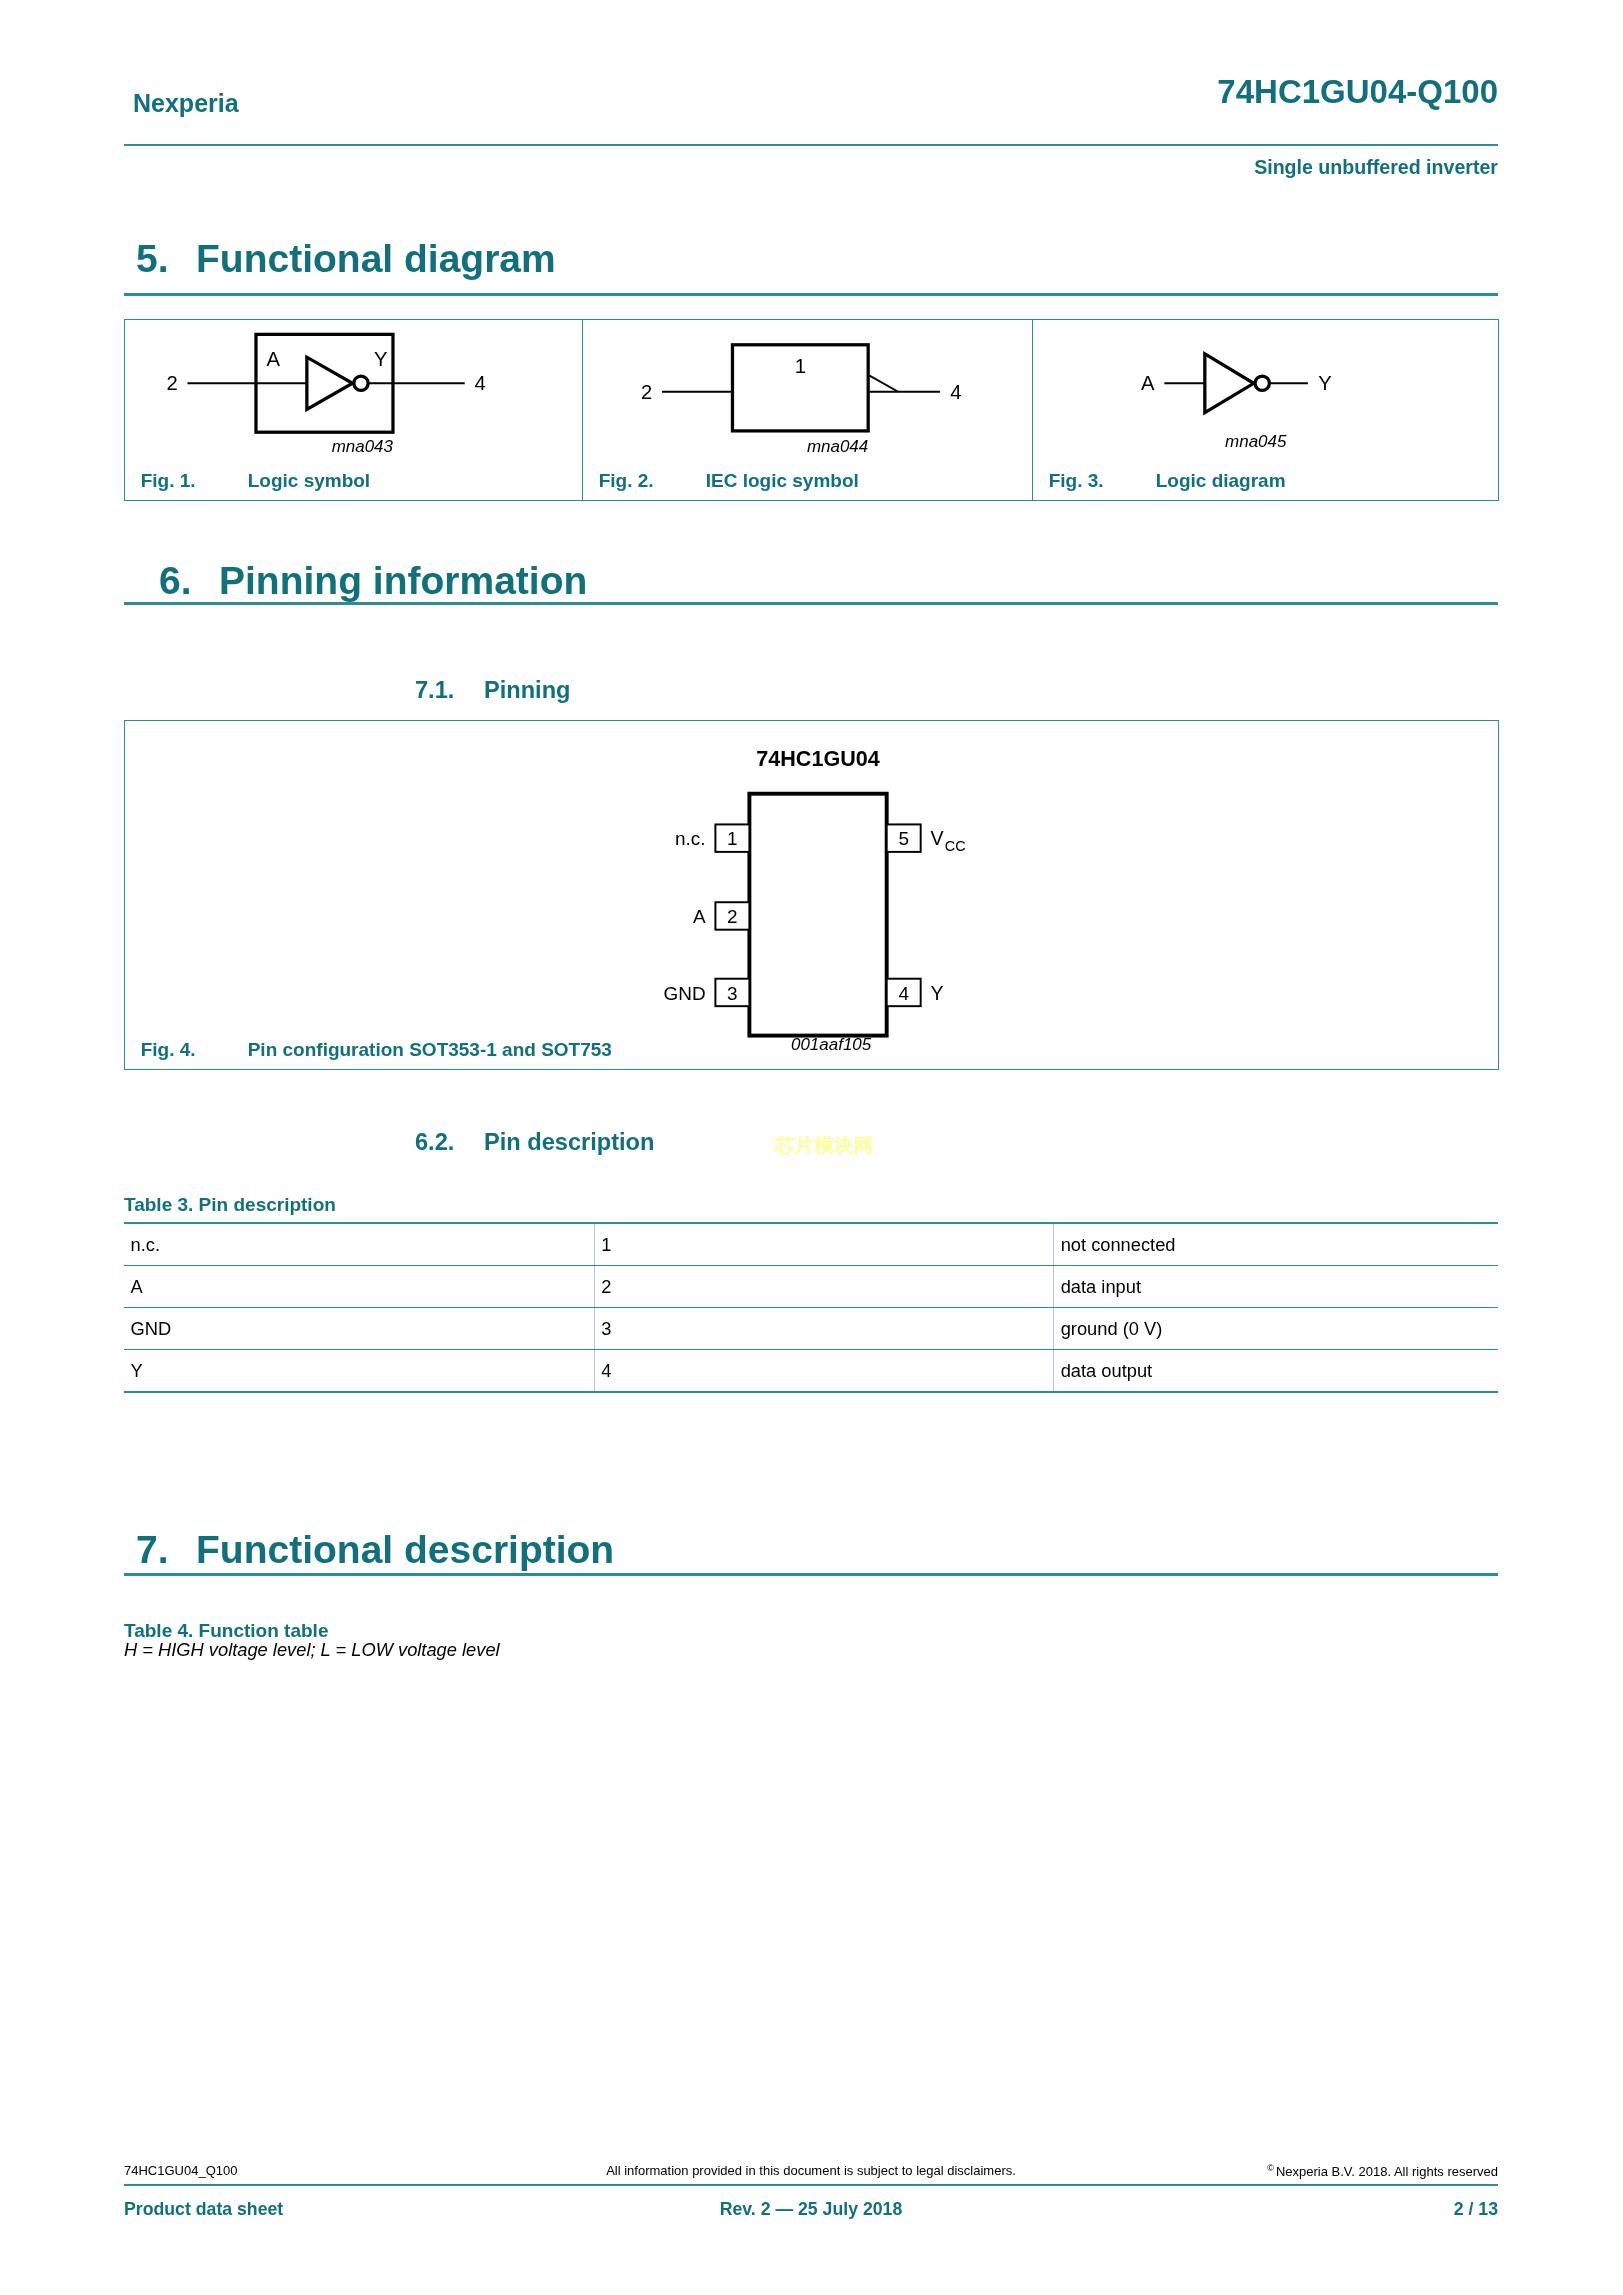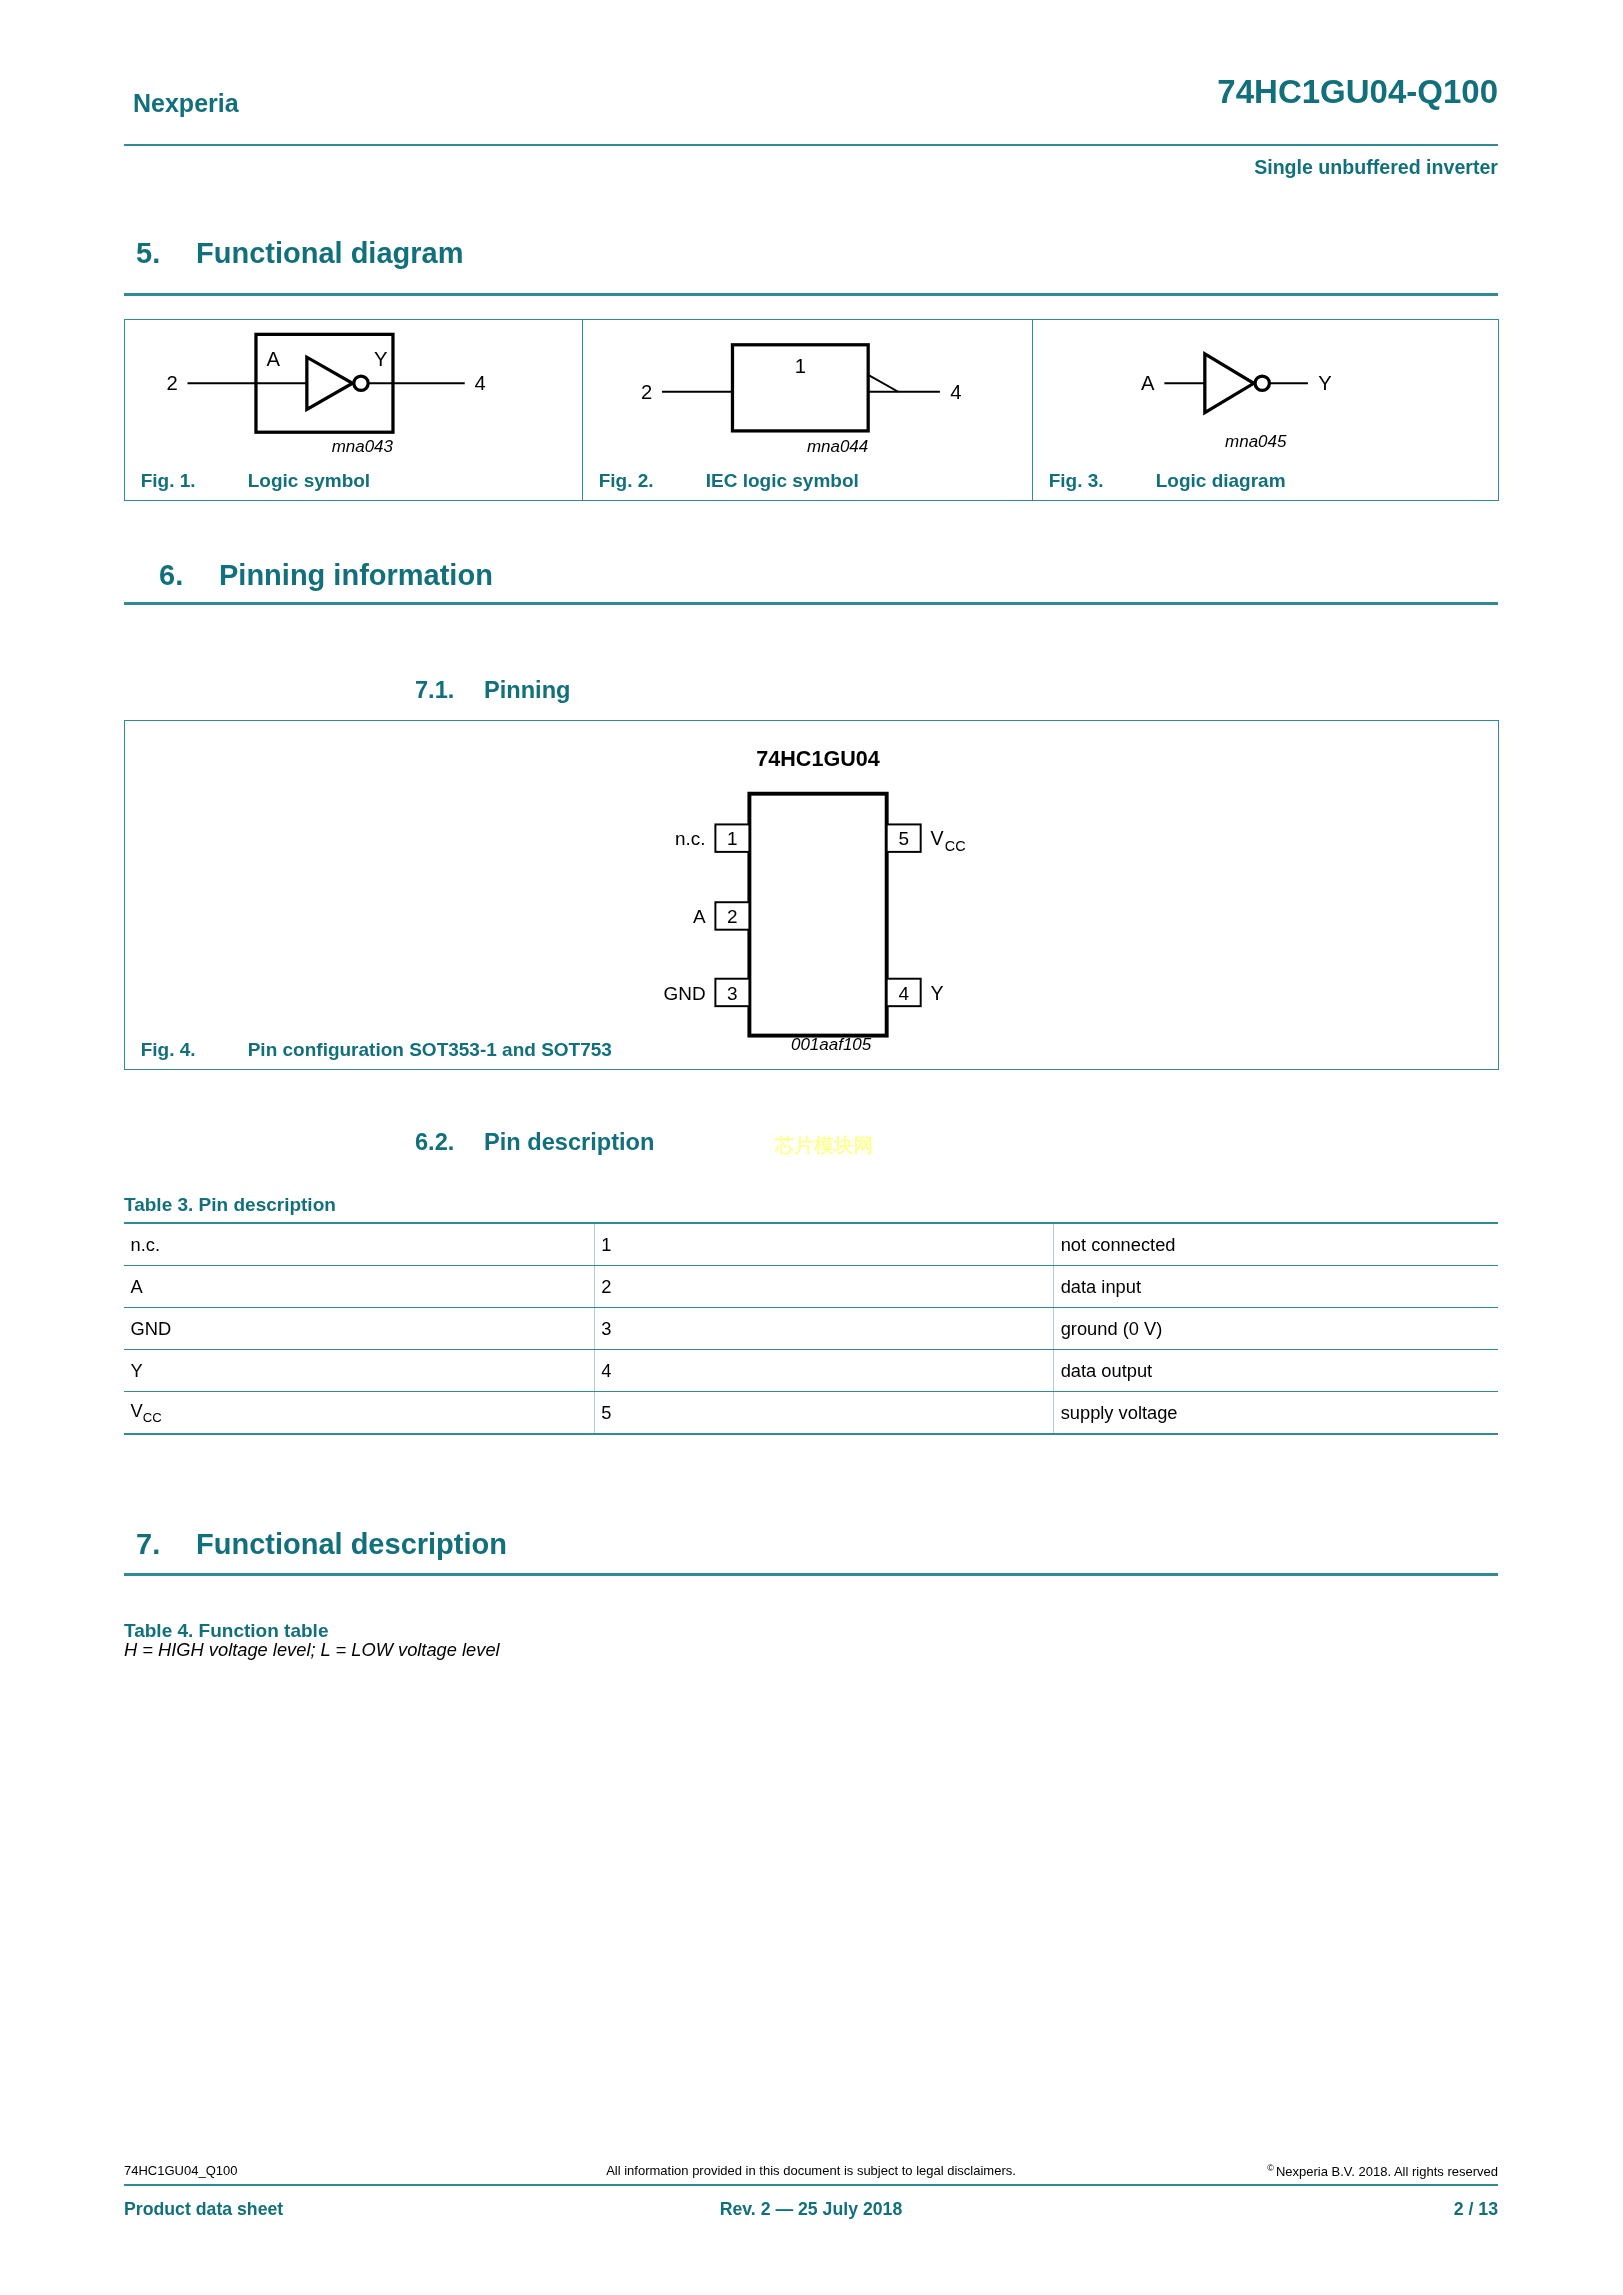--- a/index.html
+++ b/index.html
@@ -14,21 +14,21 @@
     position:relative;width:1623px;height:2295px;background:#ffffff;
     font-family:"Liberation Sans", sans-serif;color:var(--ink);overflow:hidden;
   }
   .abs{position:absolute;}
   .rule{position:absolute;left:124px;width:1374px;background:var(--teal-border);}
   
   .brand{left:133px;top:89px;font-size:25px;font-weight:bold;color:var(--teal);}
   .partno{left:124px;top:73px;width:1374px;text-align:right;font-size:33px;font-weight:bold;color:var(--teal);}
   .subtitle{left:124px;top:156px;width:1374px;text-align:right;font-size:19.6px;font-weight:bold;color:var(--teal);}
   
-  .h1{font-size:29px;font-weight:bold;color:var(--teal);}
+  .h1{font-size:39px;font-weight:bold;color:var(--teal);}
   .h1 .num{display:inline-block;min-width:60px;}
   .h2{font-size:23.6px;font-weight:bold;color:var(--teal);}
   .h2 .num{display:inline-block;min-width:69px;}
   
   .figrow{left:124px;top:319px;width:1373px;height:180px;border:0.7px solid var(--teal-border);display:flex;}
   .figcell{position:relative;height:100%;}
   .figcell + .figcell{border-left:0.7px solid var(--teal-border);}
   .figcap{position:absolute;left:15.7px;bottom:7.9px;font-size:19px;font-weight:bold;color:var(--teal);white-space:nowrap;}
   .figcap .flabel{display:inline-block;min-width:107px;}
   .fig4box{left:124px;top:720px;width:1373px;height:348px;border:0.7px solid var(--teal-border);}
@@ -187,25 +187,20 @@
     <tr>
       <td><span>GND</span></td>
       <td>3</td>
       <td>ground (0 V)</td>
     </tr>
     <tr>
       <td><span>Y</span></td>
       <td>4</td>
       <td>data output</td>
     </tr>
-    <tr>
-      <td><span>V</span><sub class="cc">CC</sub></td>
-      <td>5</td>
-      <td>supply voltage</td>
-    </tr>
   </tbody>
     </table>
 
   <div class="abs h1" style="left:136px;top:1528px;">
     <span class="num">7.</span><span>Functional description</span>
   </div>
   <div class="rule" style="top:1573px;height:2.6px;"></div>
 
   <div class="abs tbl-title" style="left:124px;top:1608px;margin-top:12px;">Table 4. Function table</div>
   <div class="abs tbl-note" style="left:124px;top:1639px;">H = HIGH voltage level; L = LOW voltage level</div>

